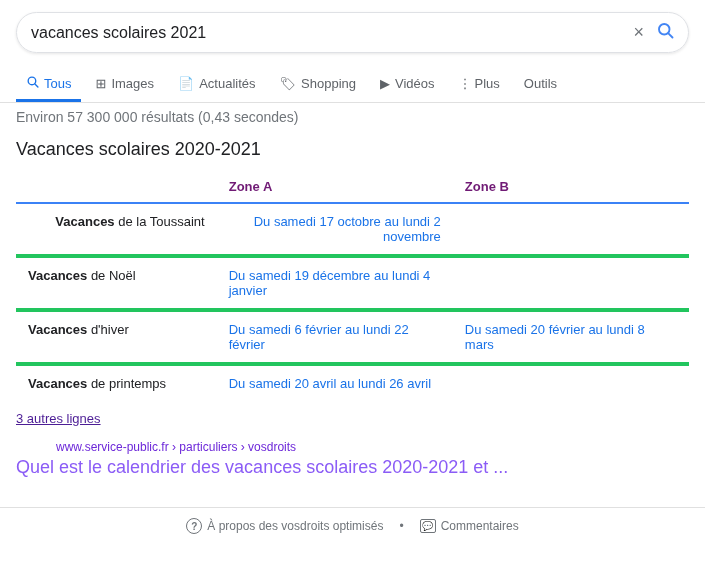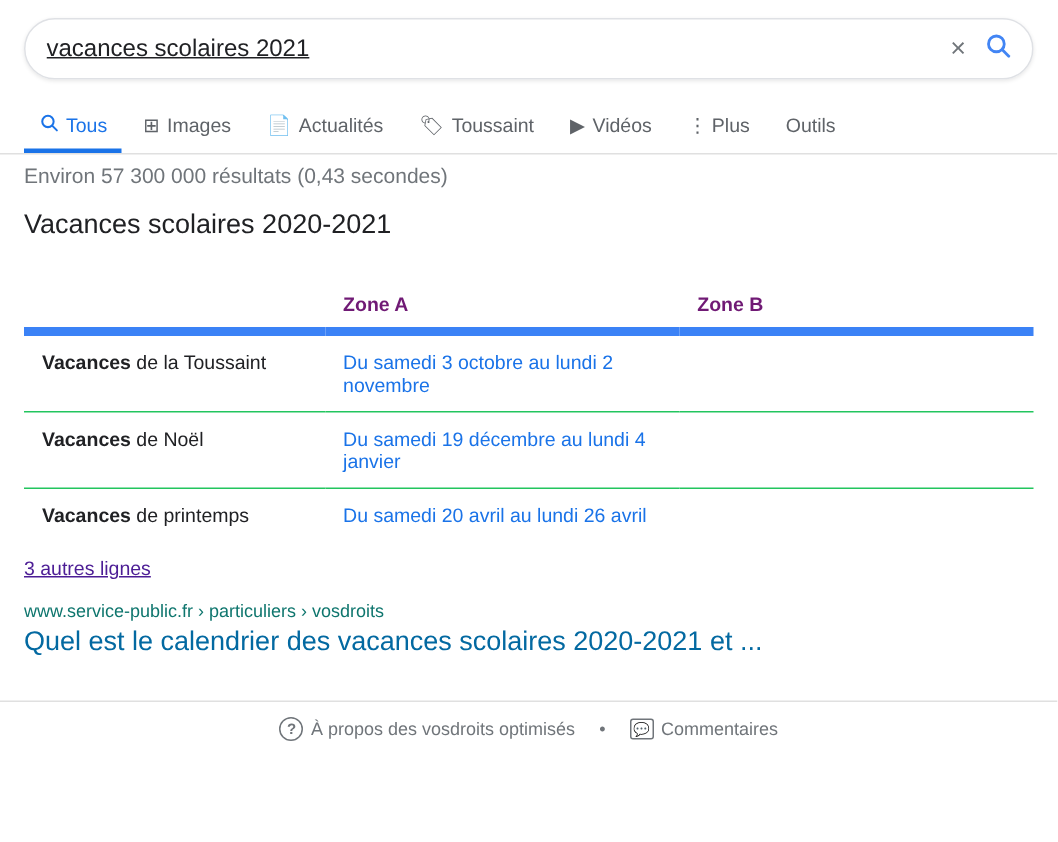--- a/index.html
+++ b/index.html
@@ -27,21 +27,20 @@
       width: 100%;
       box-shadow: 0 1px 3px rgba(0,0,0,0.1);
     }
     .search-input {
       flex: 1;
       border: none;
       outline: none;
       font-size: 16px;
       color: #202124;
       background: transparent;
-      text-decoration: underline;
     }
     .search-clear-icon {
       color: #70757a;
       font-size: 18px;
       cursor: pointer;
       margin-right: 12px;
     }
     .search-submit-icon {
       color: #4285f4;
       font-size: 18px;
@@ -88,73 +87,75 @@
     }
 
     
     .main-content {
       padding: 4px 16px 16px;
     }
 
     .result-title {
       font-size: 18px;
       color: #202124;
-      margin-bottom: 27px;
+      margin-bottom: 11px;
       margin-top: 4px;
     }
 
     
     .vacances-table {
       width: 100%;
       border-collapse: collapse;
       font-size: 13px;
     }
     .vacances-table th {
       text-align: left;
       font-weight: bold;
       padding: 8px 12px;
       color: #701a75;
       font-size: 13px;
     }
     .vacances-table td {
       padding: 10px 12px;
       vertical-align: top;
-      border-top: 1px solid #22c55e;
+      border-top: 4px solid #22c55e;
       color: #202124;
       font-size: 13px;
     }
     .vacances-table tr:first-child td {
-      border-top: 6px solid #3b82f6;
+      border-top: 2px solid #3b82f6;
+      text-align: right;
     }
     .vacances-table .zone-col {
       width: 200px;
     }
     .col-date {
       color: #1a73e8;
     }
 
     
     .more-lines {
       color: #4c1d95;
       font-size: 13px;
       margin-top: 10px;
       cursor: pointer;
       display: inline-block;
     }
 
     
     .source-url {
       font-size: 12px;
-      color: #0f766e;
+      color: #6d28d9;
       margin-top: 14px;
       margin-bottom: 2px;
+      margin-left: 40px;
     }
     .result-link {
       font-size: 18px;
-      color: #0369a1;
+      color: #8b5cf6;
       text-decoration: none;
       cursor: pointer;
       display: block;
       line-height: 1.3;
     }
 
     
     .footer {
       border-top: 1px solid #e0e0e0;
       padding: 10px 16px;
@@ -226,21 +227,21 @@
   <div class="nav-tab">
     <span class="nav-tab-icon">⊞</span>
     <span>Images</span>
   </div>
   <div class="nav-tab">
     <span class="nav-tab-icon">📄</span>
     <span>Actualités</span>
   </div>
   <div class="nav-tab">
     <span class="nav-tab-icon">🏷</span>
-    <span>Toussaint</span>
+    <span>Shopping</span>
   </div>
   <div class="nav-tab">
     <span class="nav-tab-icon">▶</span>
     <span>Vidéos</span>
   </div>
   <div class="nav-tab nav-tab-more">
     <span class="nav-tab-icon">⋮</span>
     <span>Plus</span>
   </div>
   <div class="nav-tab">
@@ -257,29 +258,34 @@
     <thead>
       <tr>
         <th style="width:170px;"></th>
         <th class="zone-col">Zone A</th>
         <th class="zone-col">Zone B</th>
       </tr>
     </thead>
     <tbody id="table-body">
     <tr>
           <td><strong>Vacances</strong> de la Toussaint</td>
-          <td><span class="col-date">Du samedi 3 octobre au lundi 2 novembre</span></td>
+          <td><span class="col-date">Du samedi 17 octobre au lundi 2 novembre</span></td>
           <td></td>
         </tr>
         <tr>
           <td><strong>Vacances</strong> de Noël</td>
           <td><span class="col-date">Du samedi 19 décembre au lundi 4 janvier</span></td>
           <td></td>
         </tr>
         <tr>
+          <td><strong>Vacances</strong> d'hiver</td>
+          <td><span class="col-date">Du samedi 6 février au lundi 22 février</span></td>
+          <td><span class="col-date">Du samedi 20 février au lundi 8 mars</span></td>
+        </tr>
+        <tr>
           <td><strong>Vacances</strong> de printemps</td>
           <td><span class="col-date">Du samedi 20 avril au lundi 26 avril</span></td>
           <td></td>
         </tr>
       </tbody>
   </table>
 
   <a class="more-lines" href="#">3 autres lignes</a>
 
   <div class="source-url">www.service-public.fr › particuliers › vosdroits</div>

